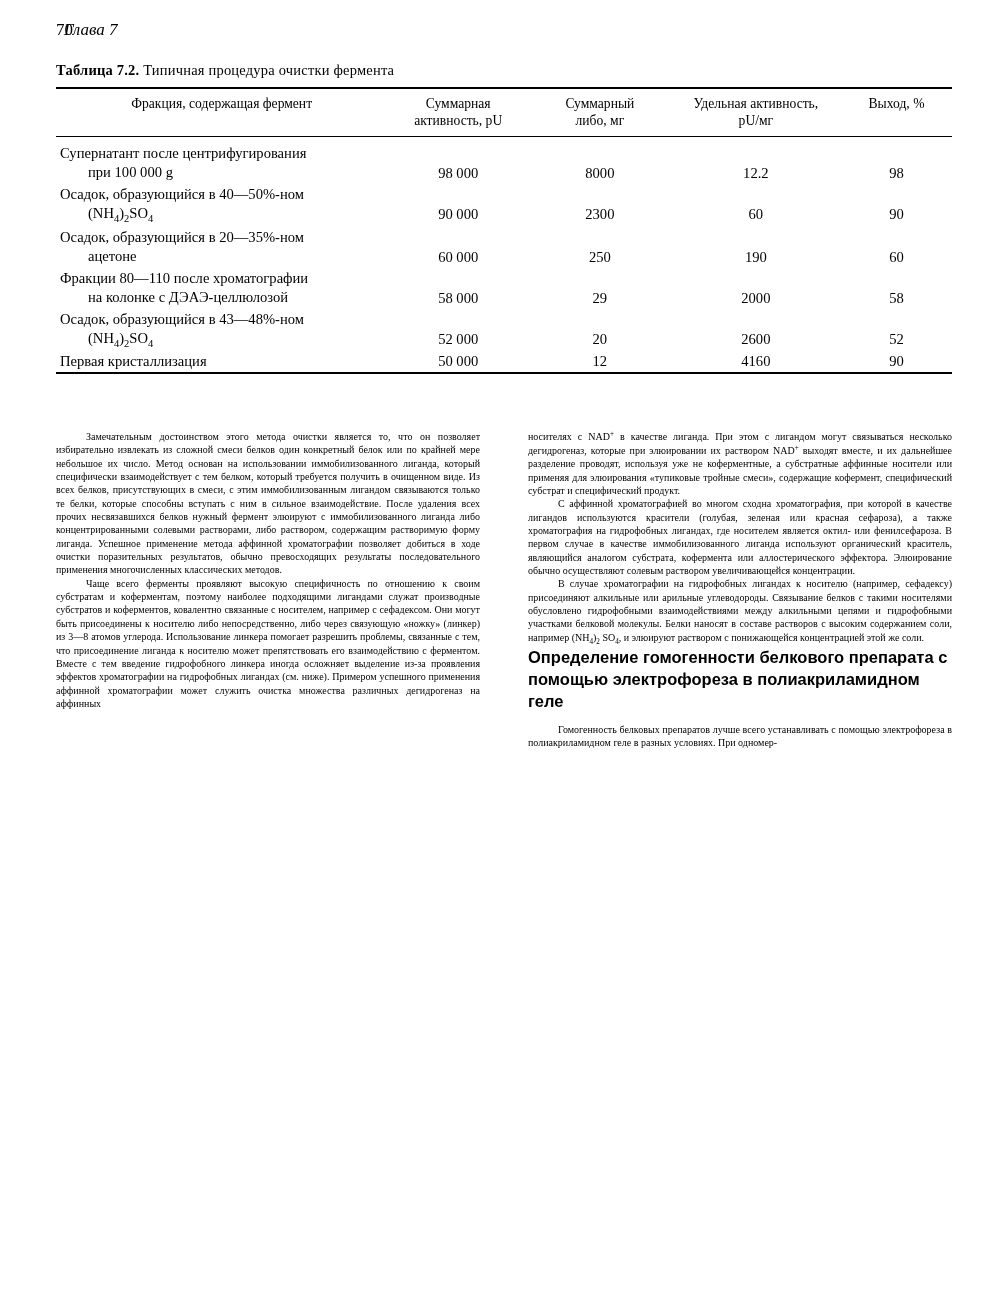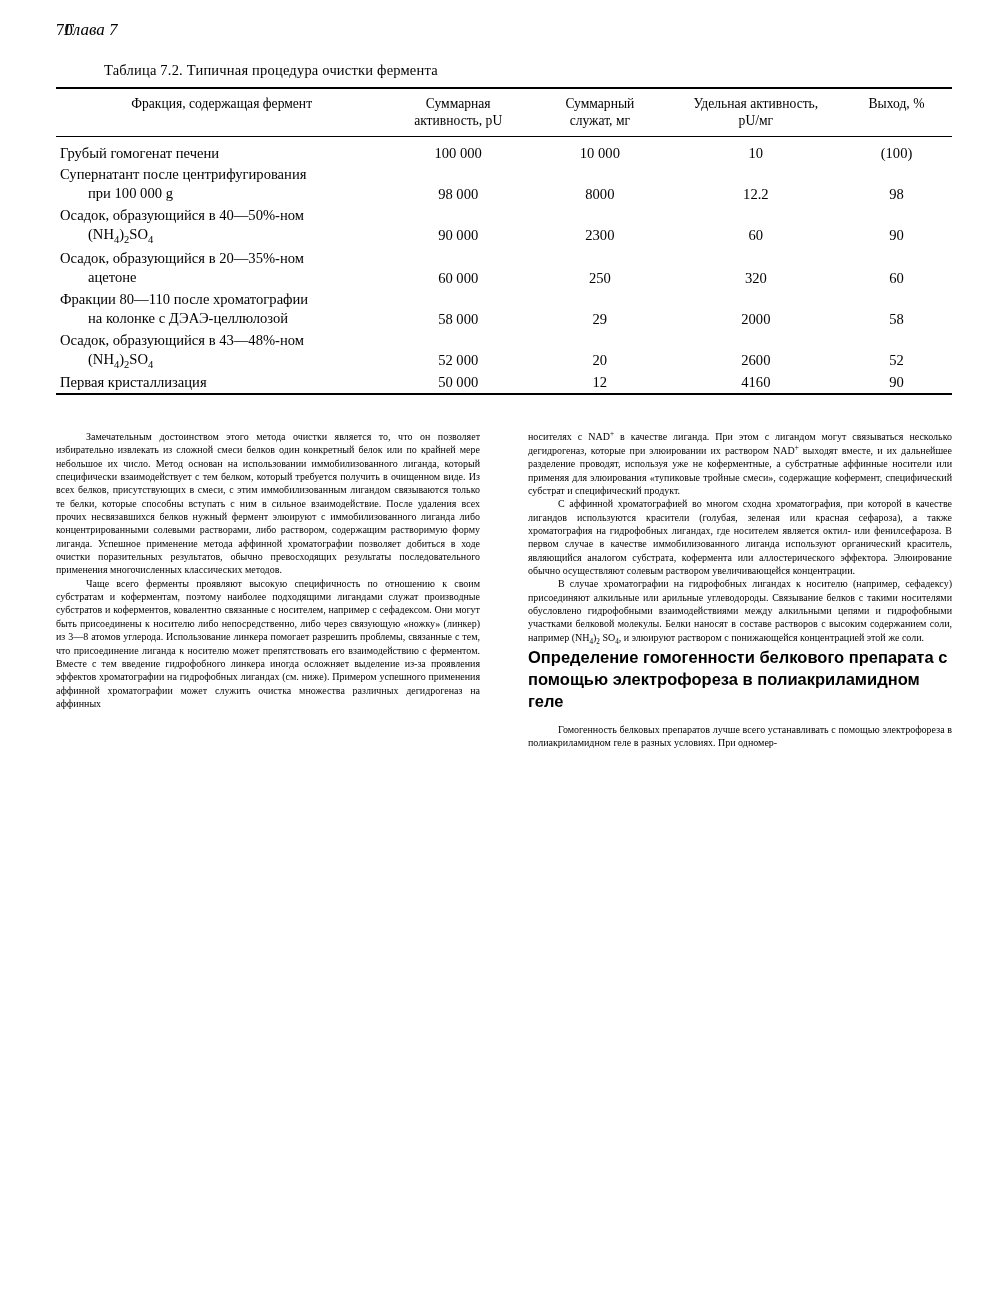--- a/index.html
+++ b/index.html
@@ -55,22 +55,21 @@
     top: 62px;
     left: 56px;
     width: 896px;
   }
   .table-caption {
     font-size: 14.5px;
     margin-bottom: 8px;
     letter-spacing: 0.2px;
   }
   .table-caption b {
-    font-weight: normal;
-    margin-left: 48px;
+    font-weight: bold;
   }
   table.enz {
     border-collapse: collapse;
     width: 896px;
     font-size: 14px;
   }
   table.enz td, table.enz th {
     padding: 0;
     vertical-align: top;
   }
@@ -197,49 +196,40 @@
         <tr>
           <th class="thead-cell first col-label rule-top">
             <div>Фракция, содержащая фермент</div>
           </th>
           <th class="thead-cell col-num rule-top">
             <div>Суммарная</div>
             <div>активность, pU</div>
           </th>
           <th class="thead-cell col-num2 rule-top">
             <div>Суммарный</div>
-            <div>служат, мг</div>
+            <div>либо, мг</div>
           </th>
           <th class="thead-cell col-num3 rule-top">
             <div>Удельная активность,</div>
             <div>pU/мг</div>
           </th>
           <th class="thead-cell col-num4 rule-top">
             <div>Выход, %</div>
           </th>
         </tr>
         <tr class="spacer-row">
           <td class="rule-mid"></td>
           <td class="rule-mid"></td>
           <td class="rule-mid"></td>
           <td class="rule-mid"></td>
           <td class="rule-mid"></td>
         </tr>
       </thead>
       <tbody>
 
-        <tr class="body-row">
-          <td class="label">
-            <div>Грубый гомогенат печени</div>
-          </td>
-          <td class="num">100 000</td>
-          <td class="num">10 000</td>
-          <td class="num">10</td>
-          <td class="num">(100)</td>
-        </tr>
 
         <tr class="body-row">
           <td class="label two-line">
             <div>Супернатант после центрифугирования</div>
             <div class="indent"><span>при 100 000 g</span></div>
           </td>
           <td class="num"><div style="height:20px"></div><span>98 000</span></td>
           <td class="num"><div style="height:20px"></div><span>8000</span></td>
           <td class="num"><div style="height:20px"></div><span>12.2</span></td>
           <td class="num"><div style="height:20px"></div><span>98</span></td>
@@ -256,21 +246,21 @@
           <td class="num"><div style="height:20px"></div><span>90</span></td>
         </tr>
 
         <tr class="body-row">
           <td class="label two-line">
             <div>Осадок, образующийся в 20—35%-ном</div>
             <div class="indent"><span>ацетоне</span></div>
           </td>
           <td class="num"><div style="height:20px"></div><span>60 000</span></td>
           <td class="num"><div style="height:20px"></div><span>250</span></td>
-          <td class="num"><div style="height:20px"></div><span>320</span></td>
+          <td class="num"><div style="height:20px"></div><span>190</span></td>
           <td class="num"><div style="height:20px"></div><span>60</span></td>
         </tr>
 
         <tr class="body-row">
           <td class="label two-line">
             <div>Фракции 80—110 после хроматографии</div>
             <div class="indent"><span>на колонке с ДЭАЭ-целлюлозой</span></div>
           </td>
           <td class="num"><div style="height:20px"></div><span>58 000</span></td>
           <td class="num"><div style="height:20px"></div><span>29</span></td>

